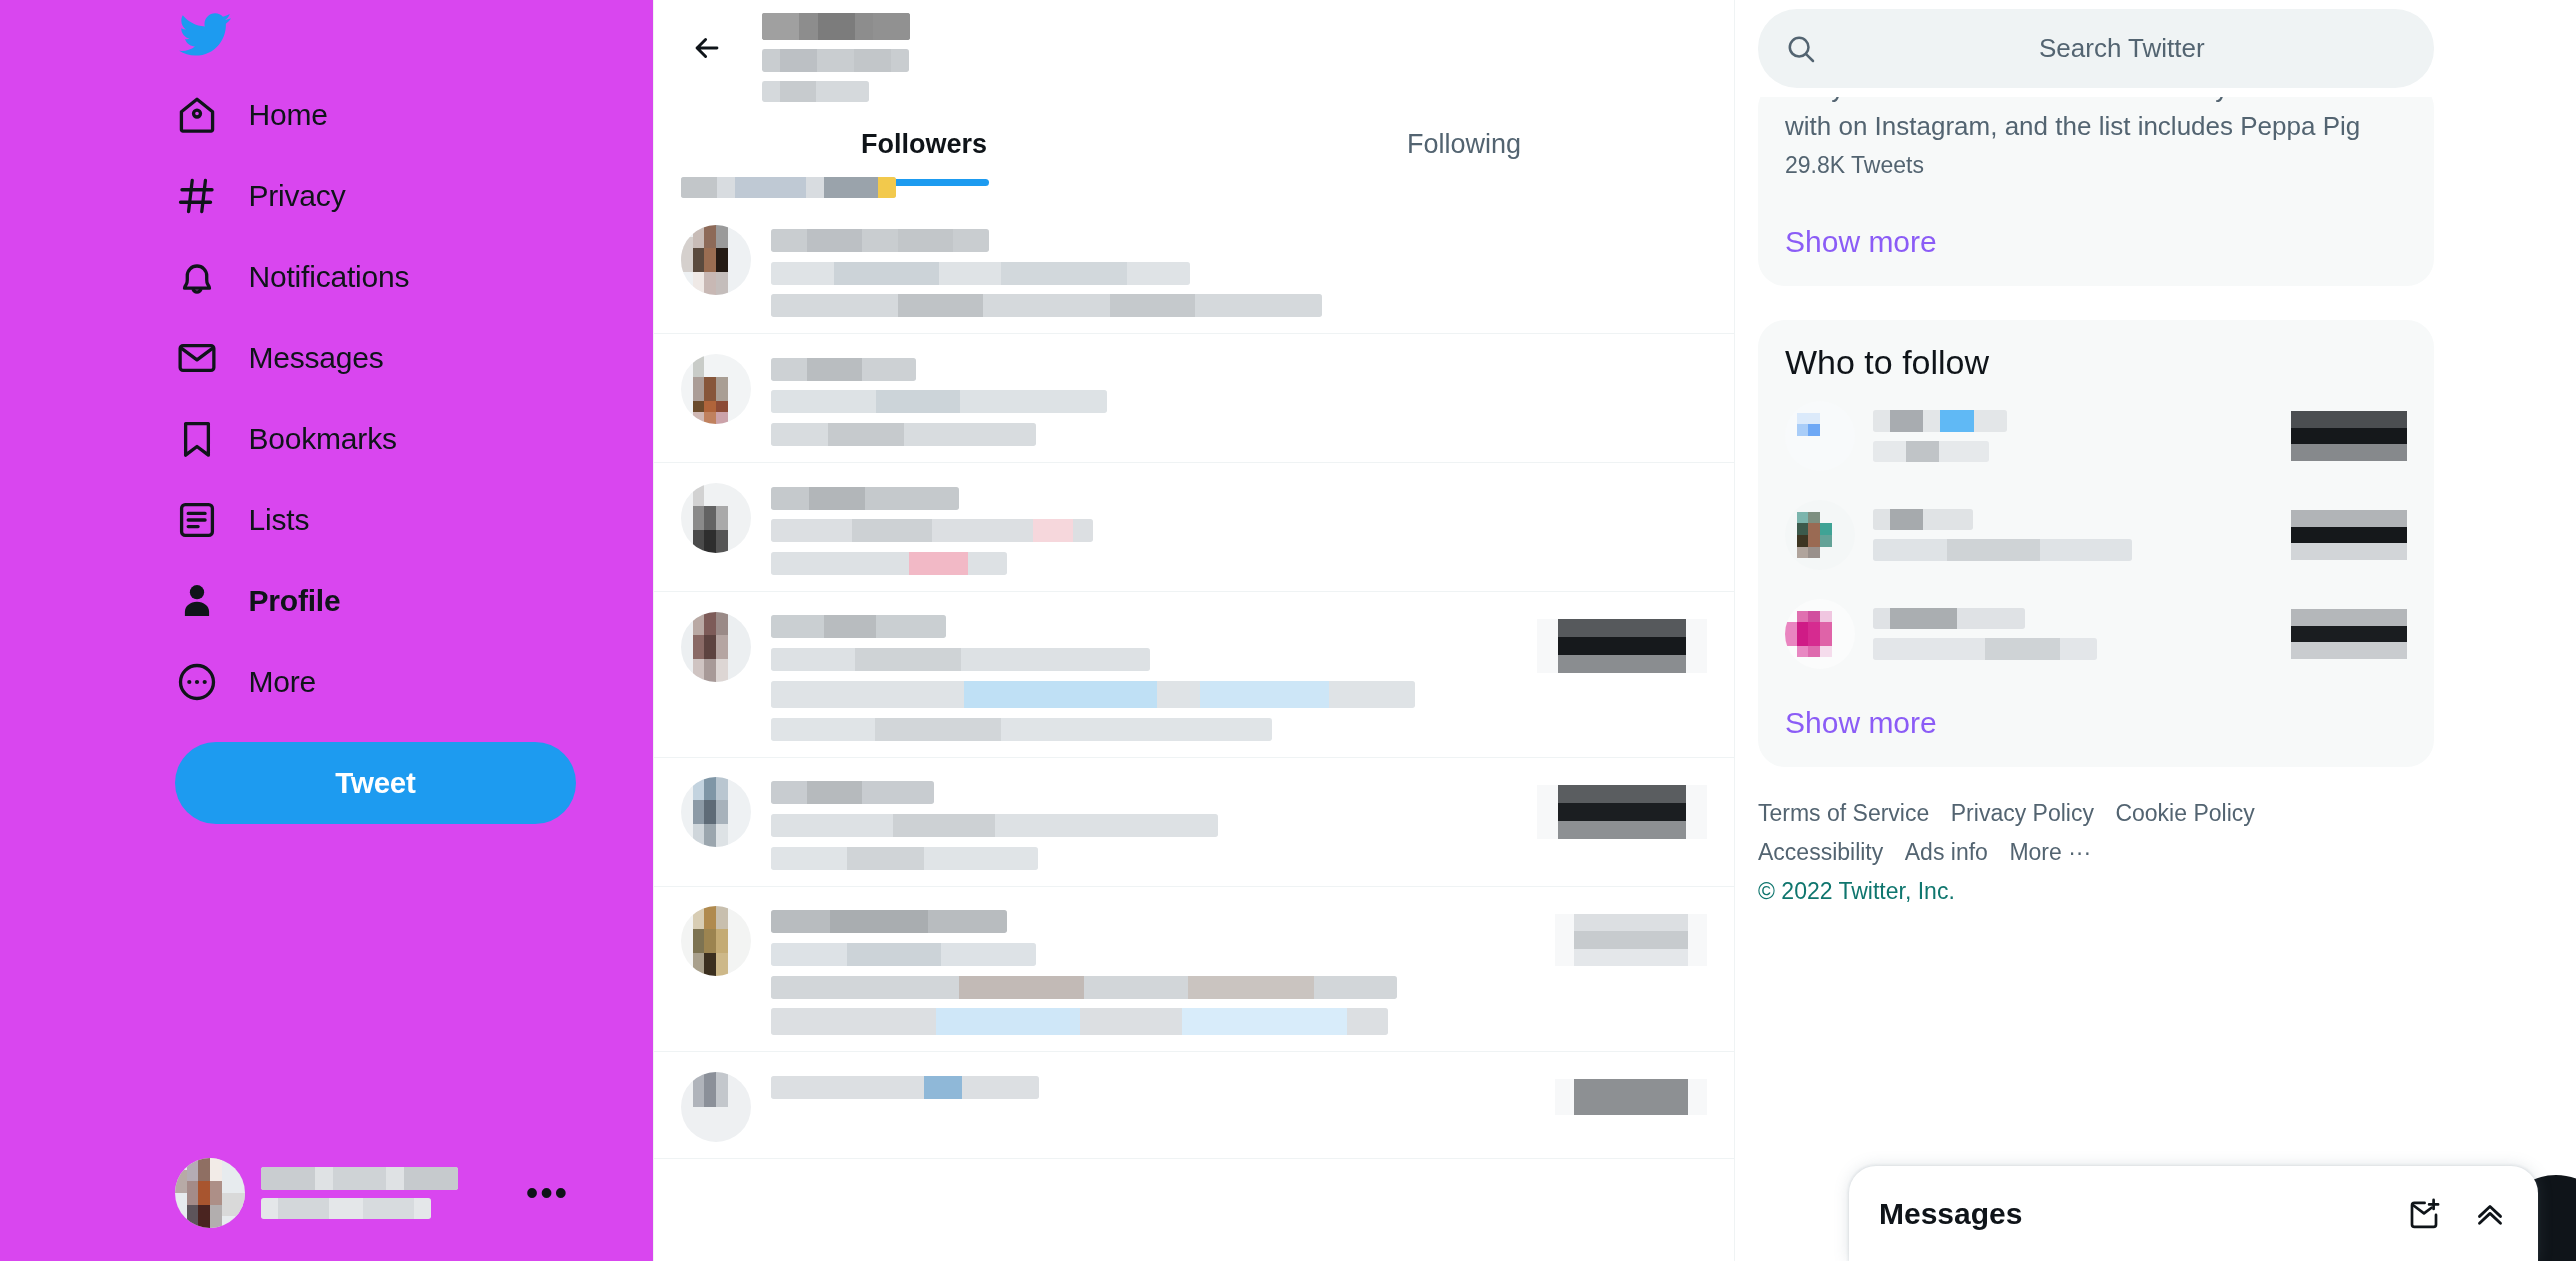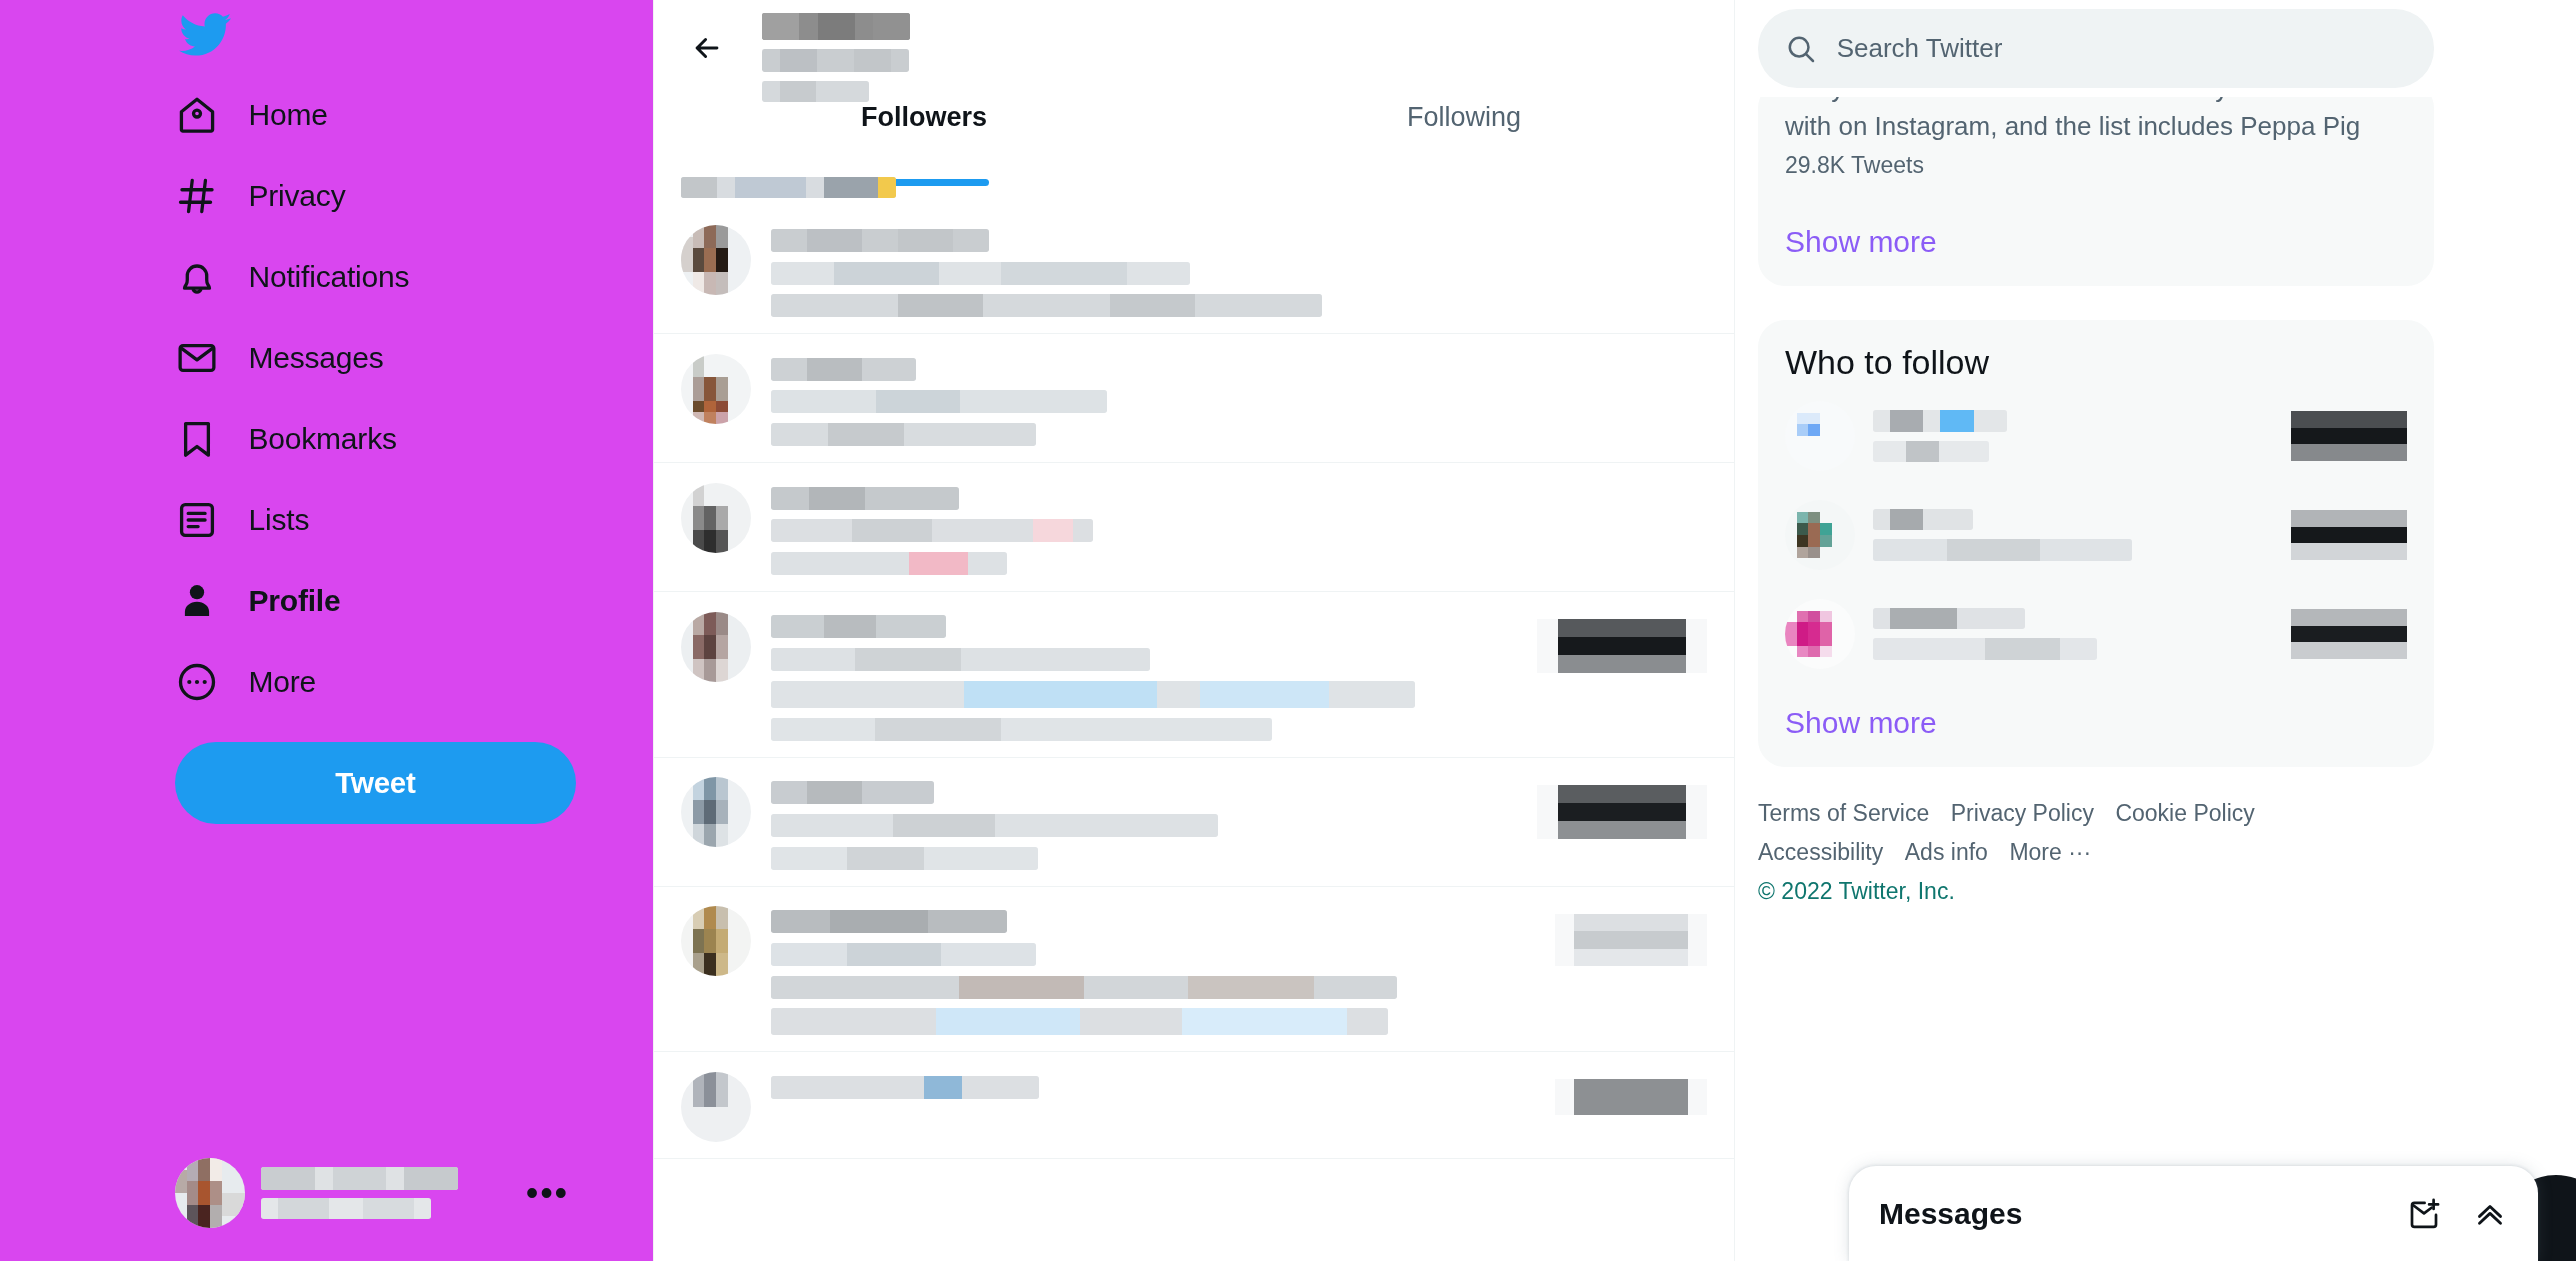--- a/index.html
+++ b/index.html
@@ -77,21 +77,21 @@
   }
   .back-row { display: flex; align-items: flex-start; padding: 5.4px 0 0 22.4px; gap: 25px; }
   .back-btn { width: 61px; height: 61px; border-radius: 50%;
     display:flex;align-items:center;justify-content:center;cursor:pointer;
     margin-top: 12.5px; }
   .back-btn svg { width: 34px; height: 34px; }
   .hdr-titles { display: flex; flex-direction: column; gap: 9px; padding-top: 7.2px; }
 
   .tabs { display: flex; height: 84px; }
   .tab {
-    flex: 1; display: flex; align-items: flex-start; justify-content: center;
+    flex: 1; display: flex; align-items: center; justify-content: center;
     position: relative; cursor: pointer;
     font-size: 27px;
   }
   .tab.inactive { color: #536471; }
   .tab.active { color: #0f1419; font-weight: bold; }
   .tab .underline {
     position: absolute; bottom: 0; height: 7.2px; width: 130px;
     background: #1d9bf0; border-radius: 8944px;
   }
 
@@ -118,20 +118,21 @@
   .search-box {
     height: 79px; background: #eff3f4; border-radius: 39px;
     display: flex; align-items: center; gap: 19.7px; padding: 0 27px;
     cursor: text;
   }
   .search-box svg { width: 32px; height: 32px; flex: 0 0 32px; }
   .search-input {
     border: none; background: transparent; outline: none;
     font-size: 26px; color: #536471; width: 100%;
     font-family: "Liberation Sans", sans-serif;
+    text-align: center;
   }
   .search-input::placeholder { color: #536471; }
 
   .card { width: 676px; background: #f7f9f9; border-radius: 27px; overflow: hidden; }
   .card.trending { margin-top: -16px; position: relative; z-index: 10; }
   .trend-body { padding: 0 27px 23px 27px; }
   .trend-text { font-size: 26px; line-height: 38px; color: #536471; font-weight: 500; margin-top: -12.5px;}
   .trend-count { font-size: 23px; color: #536471; margin-top: 7.2px; }
   .show-more { font-size: 30px; color: #8b5cf6; cursor: pointer; padding: 23px 27px 27px 27px; }
 

